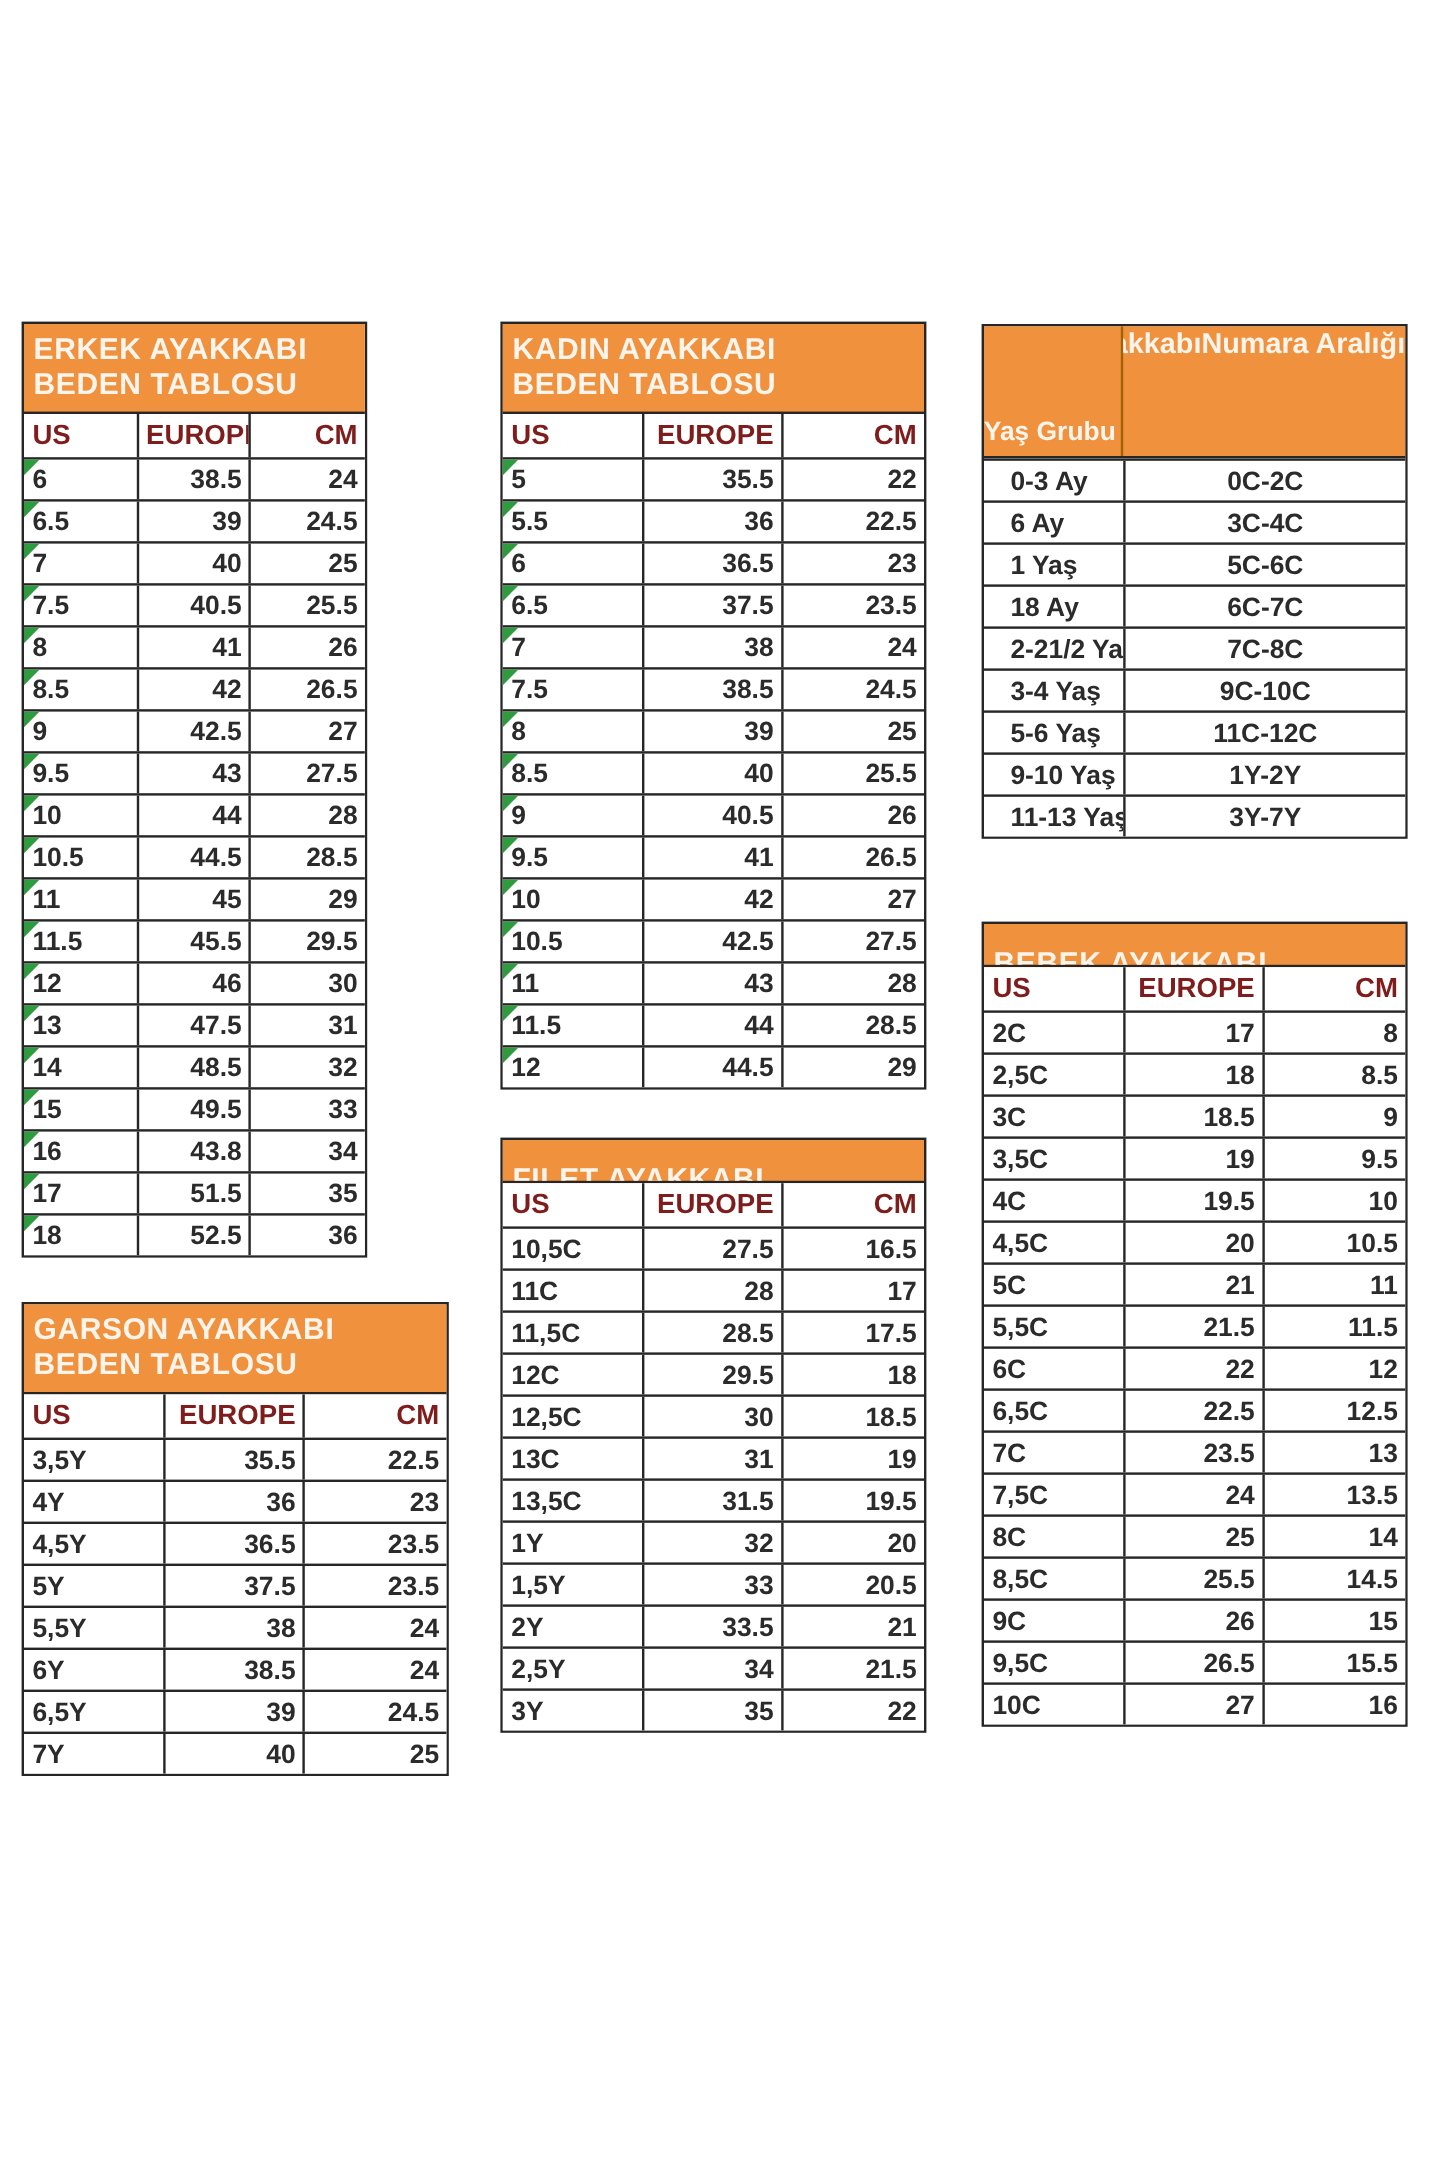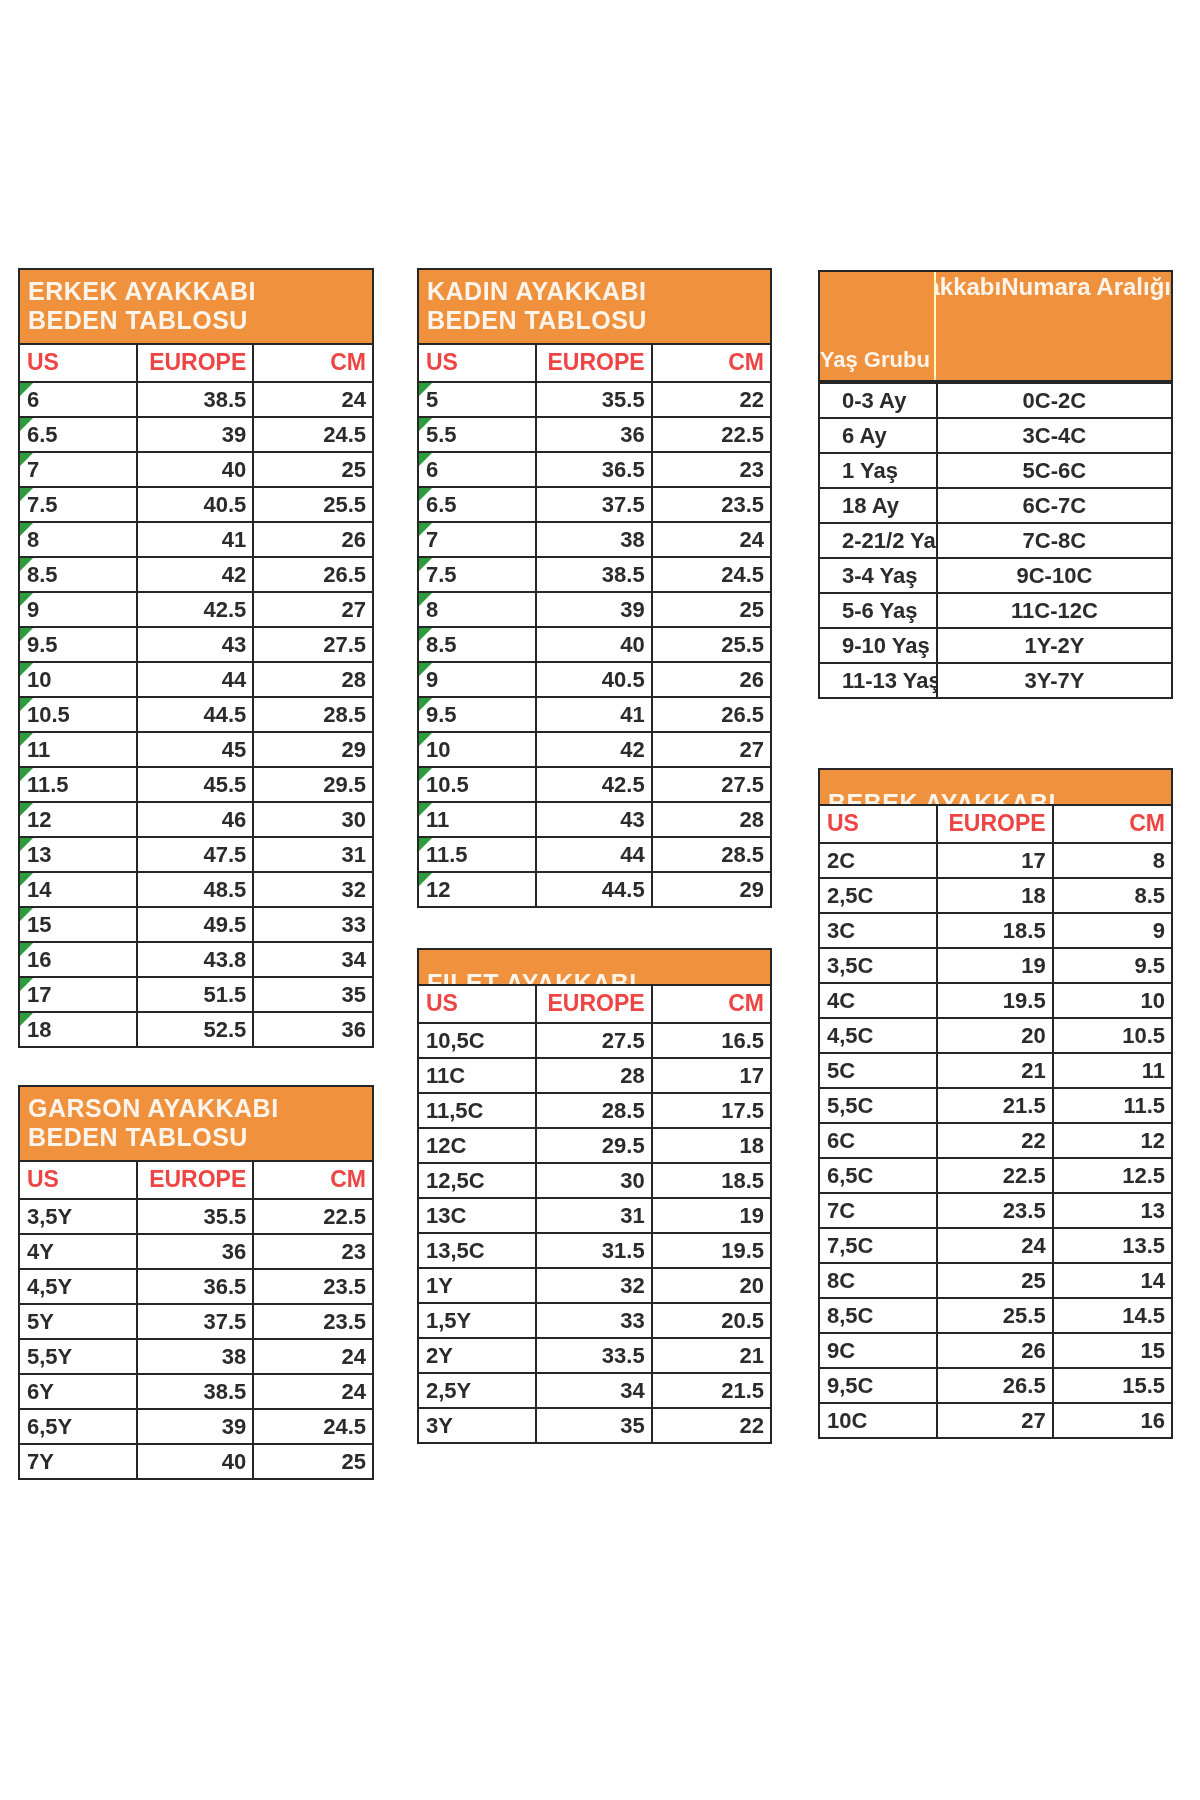--- a/index.html
+++ b/index.html
@@ -1,21 +1,21 @@
 <!DOCTYPE html>
 <html><head>
 <meta charset="utf-8">
 <style>
   html,body { margin:0; padding:0; background:#ffffff; }
   .canvas {
     position:relative; width:1200px; height:1800px; background:#ffffff;
     font-family:"Liberation Sans", sans-serif;
   }
   .tbl { position:absolute; box-sizing:border-box; border:2px solid #262626; background:#ffffff; }
-  #erkek  { left:18px;  top:268px;  width:356px; }
+  #erkek  { left:18px;  top:268px;  width:288px; }
   #garson { left:18px;  top:1085px; width:356px; }
   #kadin  { left:417px; top:268px;  width:355px; }
   #filet  { left:417px; top:948px;  width:355px; }
   #yas    { left:818px; top:270px;  width:355px; }
   #bebek  { left:818px; top:768px;  width:355px; }
 
   .ttitle {
     background:#F0913E; border-bottom:2px solid #262626; color:#FDF4EC;
     font-weight:bold; font-size:25px; line-height:29px; letter-spacing:0.5px;
     padding:7px 0 0 8px; box-sizing:border-box; overflow:hidden; white-space:nowrap;
@@ -23,40 +23,40 @@
   .t2 { height:75px; }
   .t1 { height:36px; padding-top:19px; }
 
   .trow { display:flex; height:35px; box-sizing:border-box; border-top:2px solid #262626; background:#fff; }
   .thead { height:36px; border-top:none; }
   .tcell {
     box-sizing:border-box; padding:4px 6px 0 6px; font-weight:bold; font-size:22px;
     color:#2b2b2b; overflow:hidden; white-space:nowrap;
   }
   .tcell + .tcell { border-left:2px solid #262626; }
-  .thead .tcell { font-size:23px; color:#ef4444; }
+  .thead .tcell { font-size:23px; color:#7f1d1d; }
 
   .w3 .c0 { width:33%; text-align:left; padding-left:7px; position:relative; }
   .w3 .c1 { width:33%; text-align:right; }
   .w3 .c2 { width:34%; text-align:right; }
   .w2 .c0 { width:33%; text-align:left; padding-left:22px; }
   .w2 .c1 { width:67%; text-align:center; }
 
   .corners .tbody-rows .c0::before {
     content:""; position:absolute; left:0; top:0; width:0; height:0;
     border-top:13px solid #2E9B3E; border-right:13px solid transparent;
   }
 
   .yhead {
     display:flex; height:110px; background:#F0913E; border-bottom:2px solid #262626;
     color:#FDF4EC; font-weight:bold; box-sizing:border-box;
   }
   .yhead .yc0 {
     width:33%; display:flex; align-items:flex-end; justify-content:flex-end;
-    padding:0 4px 7px 0; font-size:22px; border-right:2px solid #fef9c3; box-sizing:border-box;
+    padding:0 4px 7px 0; font-size:22px; border-right:2px solid #a16207; box-sizing:border-box;
     white-space:nowrap; overflow:hidden;
   }
   .yhead .yc1 {
     width:67%; display:flex; flex-direction:row; justify-content:flex-end;
     padding:0 0 5px 10px; font-size:24px; line-height:29px; box-sizing:border-box;
     white-space:nowrap; overflow:hidden;
   }
 </style>
 </head>
 <body>

